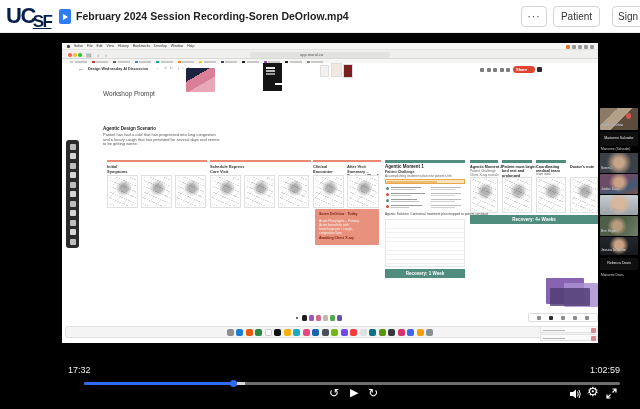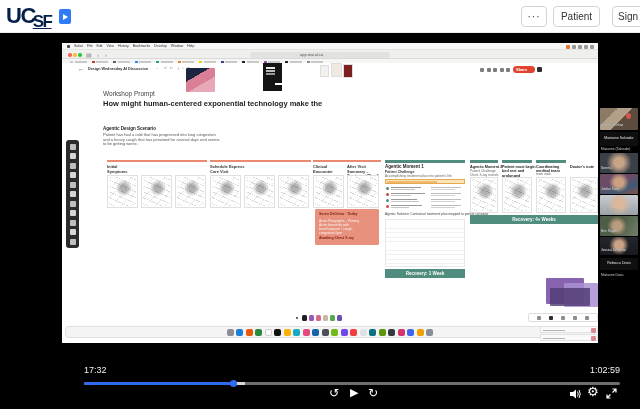--- a/index.html
+++ b/index.html
@@ -155,21 +155,21 @@
   .bg-photo { background:linear-gradient(135deg,#8a7a66 0 30%,#b3a089 30% 55%,#5c4c3e 55%); }
   .bg-photo::after { content:""; position:absolute; right:7px; top:5px; width:5px; height:6px; border-radius:50%; background:#d5544e; }
   .bg-v1 { background:radial-gradient(circle at 50% 48%, #c7a488 0 22%, #3a4048 58%), #2f343a; }
   .bg-v2 { background:radial-gradient(circle at 50% 42%, #caa183 0 20%, transparent 45%), linear-gradient(160deg,#6b4b66 0 40%, #3e5a75 70%, #884f49); }
   .bg-v3 { background:radial-gradient(circle at 50% 45%, #d8b79b 0 24%, transparent 52%), linear-gradient(#c7ccd1, #9aa2a8); }
   .bg-v4 { background:radial-gradient(circle at 45% 50%, #b99b7e 0 18%, transparent 42%), linear-gradient(120deg,#4e5d46 0 50%, #71806a); }
   .bg-v5 { background:radial-gradient(circle at 50% 45%, #c9a184 0 20%, transparent 46%), linear-gradient(#23262b, #17191d); }
 
   
   .time { position:absolute; font-size:9px; color:#f0f0f0; }
-  .t-cur { left:84px; top:332px; }
+  .t-cur { left:68px; top:332px; }
   .t-dur { right:20px; top:332px; }
   .track { position:absolute; left:84px; top:349px; width:536px; height:3px; background:#6e6e6e; border-radius:1.5px; cursor:pointer; }
   .fill { position:absolute; left:0; top:0; height:3px; width:27.8%; background:#2e6bf0; border-radius:1.5px 0 0 1.5px; }
   .buffer { position:absolute; left:27.8%; top:0; height:3px; width:12px; background:#d8d8d8; }
   .handle { position:absolute; left:27.8%; top:-2px; width:7px; height:7px; margin-left:-3px; border-radius:50%; background:#2e6bf0; }
   .pc { position:absolute; color:#fff; font-size:12px; line-height:14px; cursor:pointer; background:none; border:none; font-family:"DejaVu Sans", sans-serif; }
   .pc-rw { left:329px; top:353px; }
   .pc-pl { left:350px; top:353px; font-size:11px; }
   .pc-ff { left:368px; top:353px; }
   .pc-vol { left:570px; top:355px; }
@@ -177,20 +177,21 @@
   .pc-fs { left:606px; top:355px; }
 </style>
 </head>
 <body>
 
 <div id="app">
 
   <header class="topbar">
     <div class="logo"><span class="uc">UC</span><span class="sf">SF</span></div>
     <span class="fileicon"></span>
+    <h1 class="ftitle">February 2024 Session Recording-Soren DeOrlow.mp4</h1>
     <button class="btn btn-more">···</button>
     <button class="btn btn-dl">Patient</button>
     <button class="btn btn-su">Sign up</button>
   </header>
 
   <div class="stage">
 
     <div class="screen">
 
       <div class="menubar">
@@ -301,21 +302,21 @@
 
         <div class="img-pink"></div>
         <div class="img-black"></div>
         <div class="img-cluster">
             <i class="a"></i>
             <i class="b"></i>
             <i class="c"></i>
           </div>
 
         <div class="wlabel">Workshop Prompt</div>
-        <div class="question"><span>How might human-centered exponential technology make the</span><br></div>
+        <div class="question"><br></div>
         <div class="m scen-title">Agentic Design Scenario</div>
         <div class="m scen-text">Patient has had a cold that has progressed into lung congestion
 and a heavy caugh that has persisted for several days and seems
 to be getting worse.</div>
 
         <div class="sline" style="left:45px; width:100px;"></div>
         <div class="sline" style="left:148px; width:101px;"></div>
         <div class="sline" style="left:251px; width:68px;"></div>
 
         <div class="m collabel" style="left:45px; top:101px;">Initial

